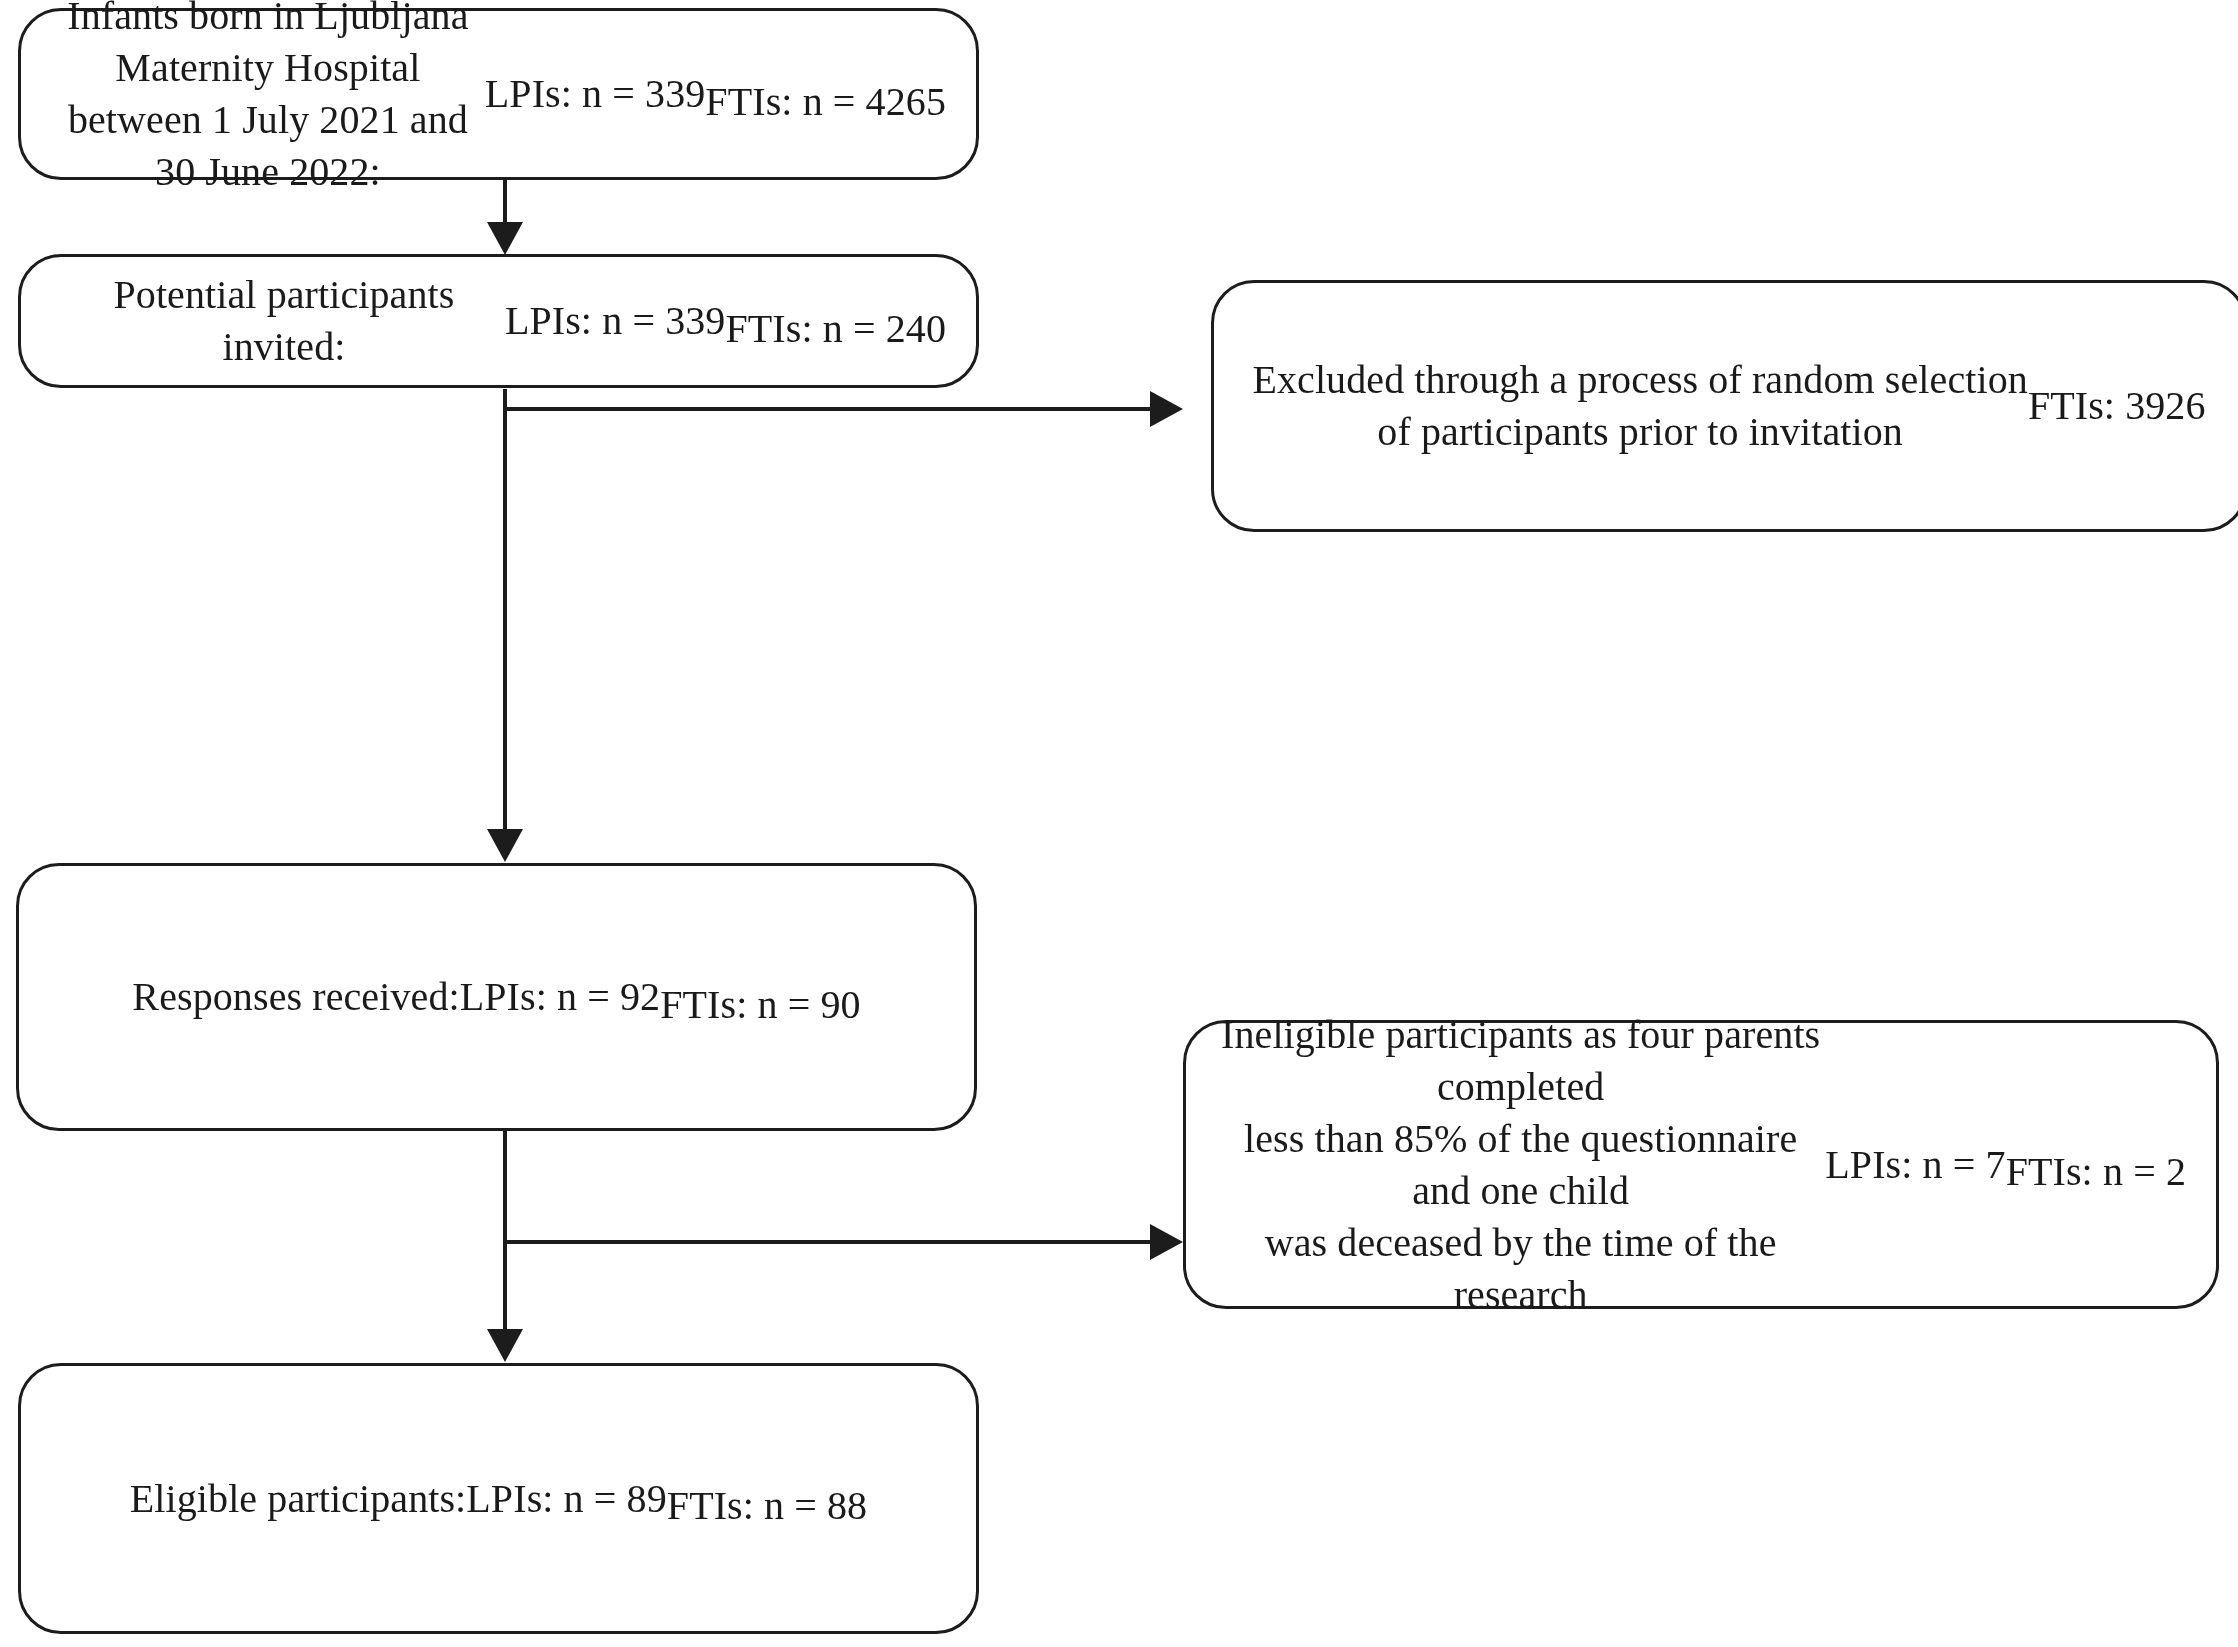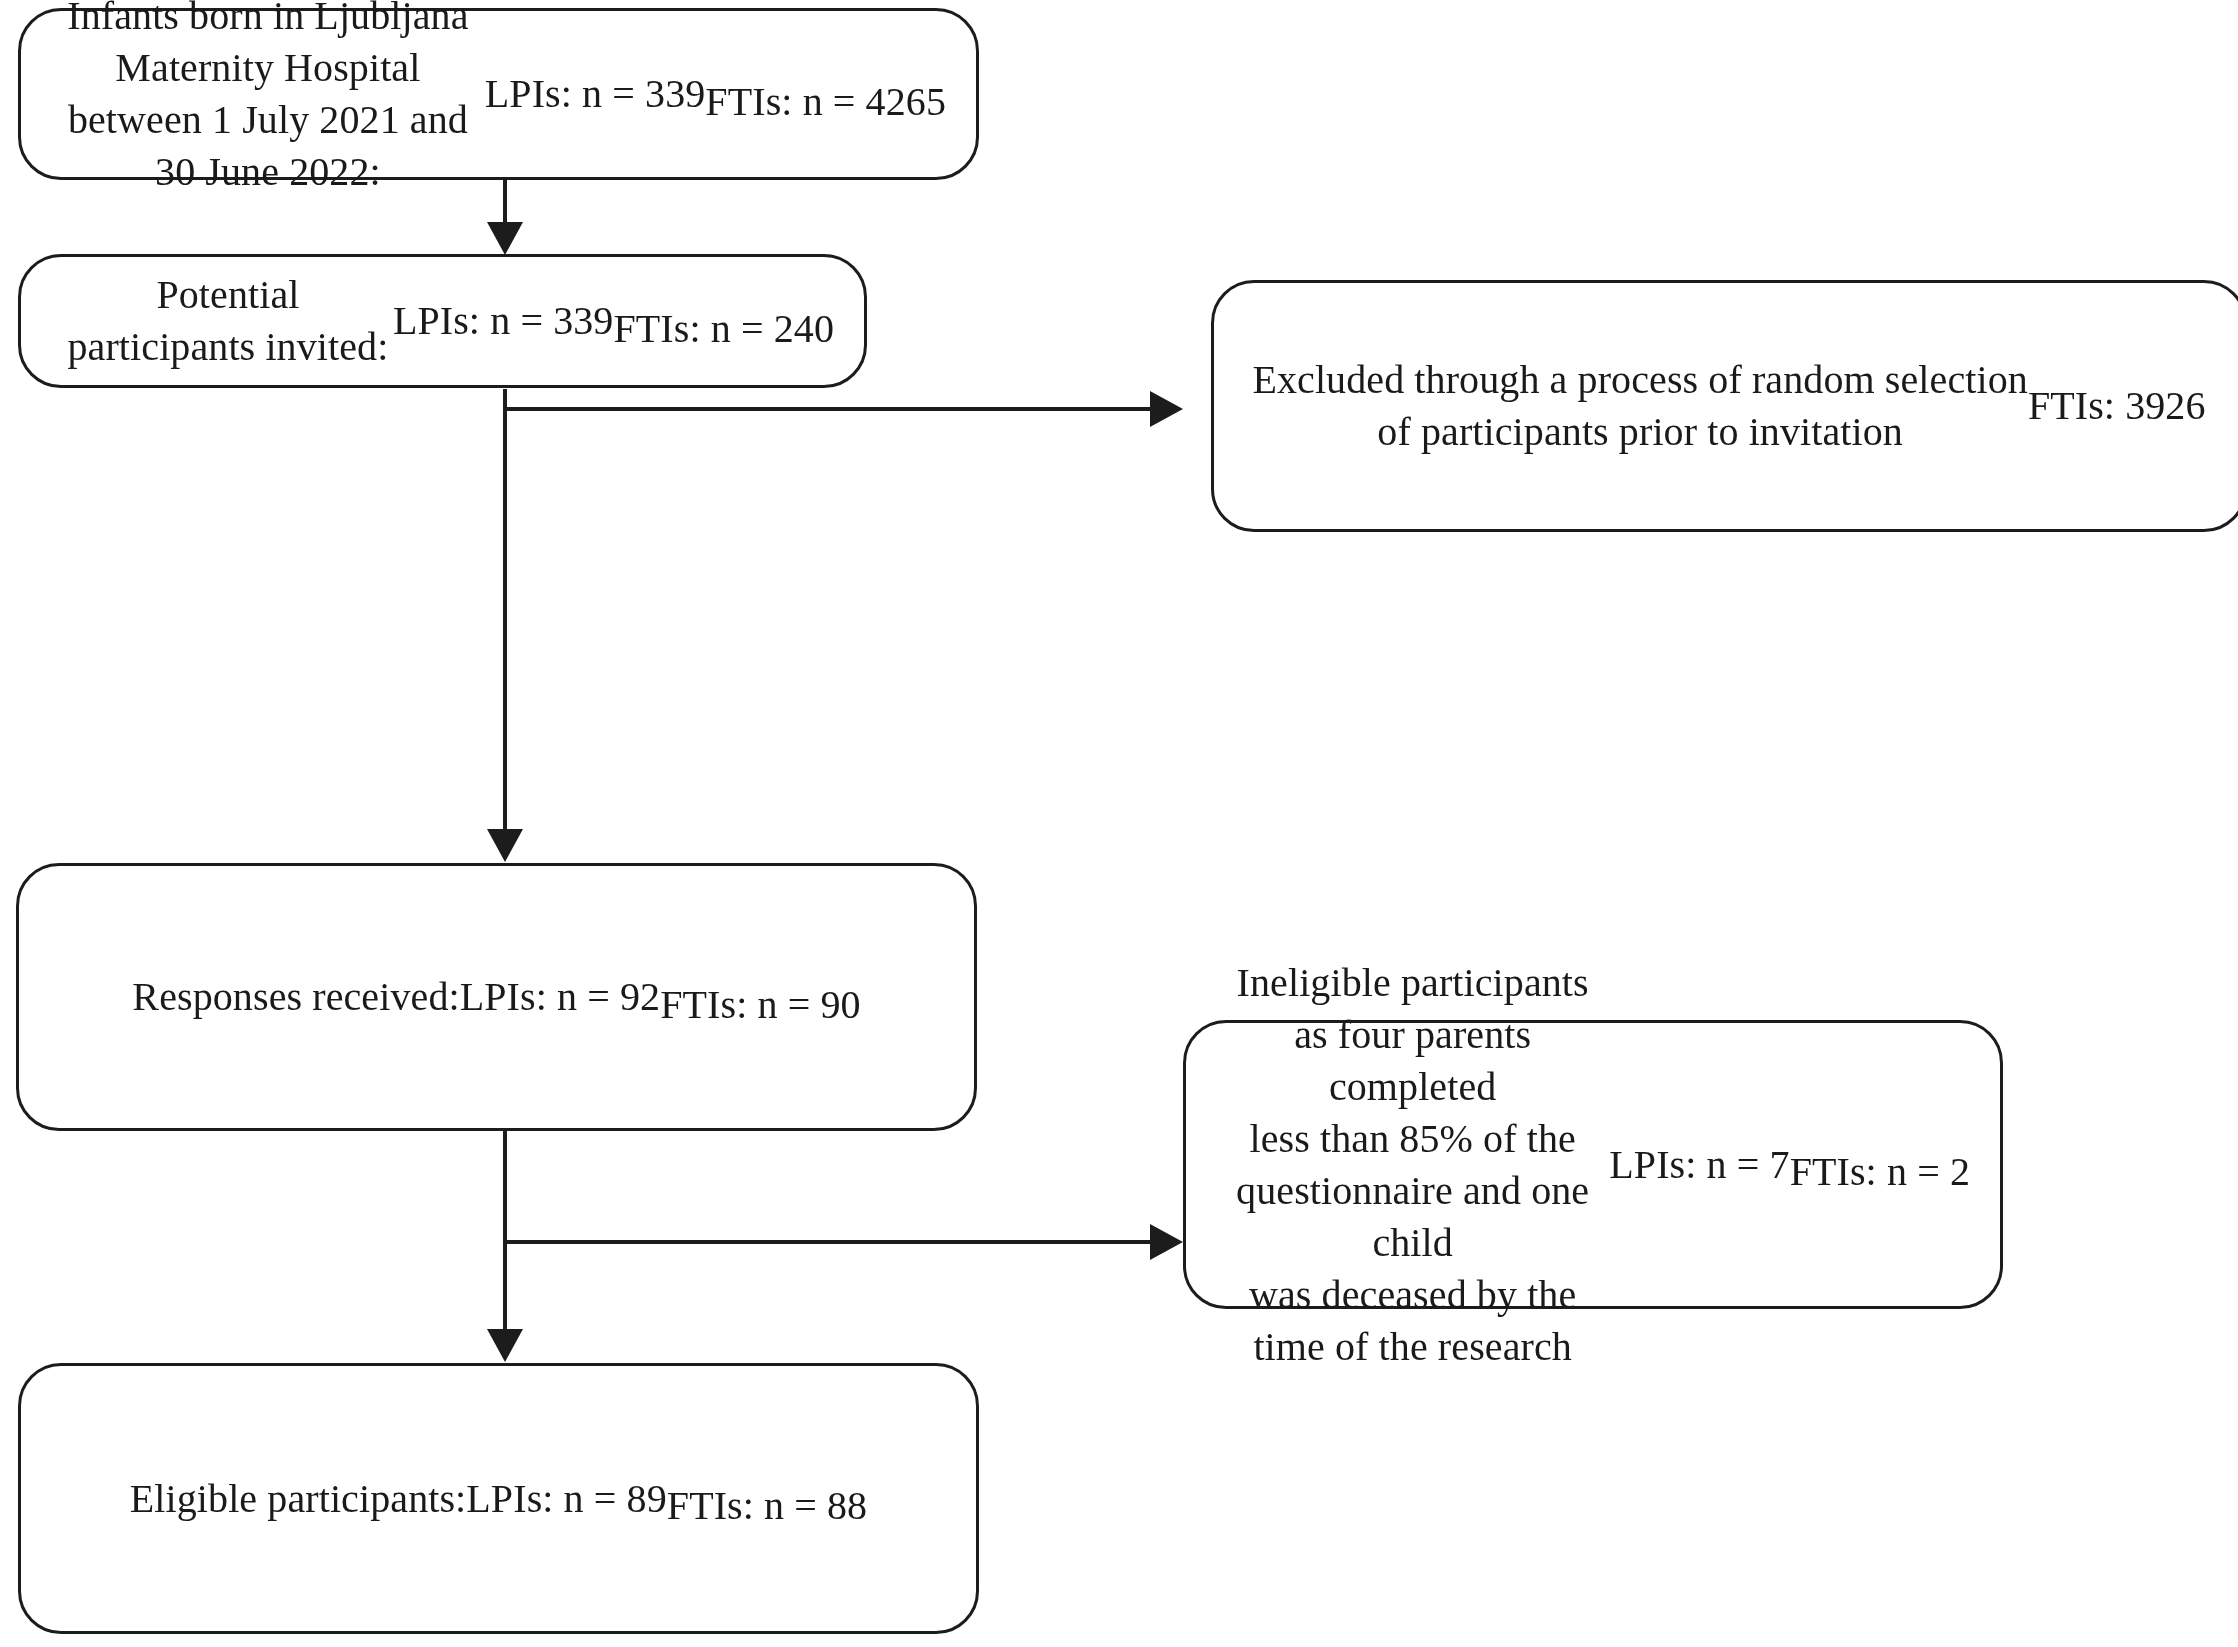--- a/index.html
+++ b/index.html
@@ -79,21 +79,21 @@
 <div id="canvas">
 
   <div class="node" style="left:18px; top:8.2px; width:961px; height:172px;">
     <div class="title">Infants born in Ljubljana Maternity Hospital
 between 1 July 2021 and 30 June 2022:</div>
     <div class="gap"></div>
     <div class="stat">LPIs: n = 339</div>
     <div class="stat">FTIs: n = 4265</div>
   </div>
 
-  <div class="node" style="left:18px; top:254px; width:849px; height:134px;padding-left:42px;">
+  <div class="node" style="left:18px; top:254px; width:961px; height:134px;padding-left:42px;">
     <div class="title">Potential participants invited:</div>
     <div class="gap"></div>
     <div class="stat">LPIs: n = 339</div>
     <div class="stat">FTIs: n = 240</div>
   </div>
 
   <div class="node" style="left:16px; top:863px; width:961px; height:268px;">
     <div class="title">Responses received:</div>
     <div class="gap"></div>
     <div class="stat">LPIs: n = 92</div>
@@ -106,21 +106,21 @@
     <div class="stat">LPIs: n = 89</div>
     <div class="stat">FTIs: n = 88</div>
   </div>
 
   <div class="node" style="left:1183px; top:280px; width:1036px; height:252px;margin-left:28px;">
     <div class="title">Excluded through a process of random selection
 of participants prior to invitation</div>
     <div class="stat">FTIs: 3926</div>
   </div>
 
-  <div class="node" style="left:1183px; top:1020px; width:820px; height:289px;">
+  <div class="node" style="left:1183px; top:1020px; width:1036px; height:289px;">
     <div class="title">Ineligible participants as four parents completed
 less than 85% of the questionnaire and one child
 was deceased by the time of the research</div>
     <div class="stat">LPIs: n = 7</div>
     <div class="stat">FTIs: n = 2</div>
   </div>
 
   <div class="vline" style="left:503px; top:180px; height:46px;"></div>
   <div class="arrow-down" style="left:487px; top:222px;"></div>
 

